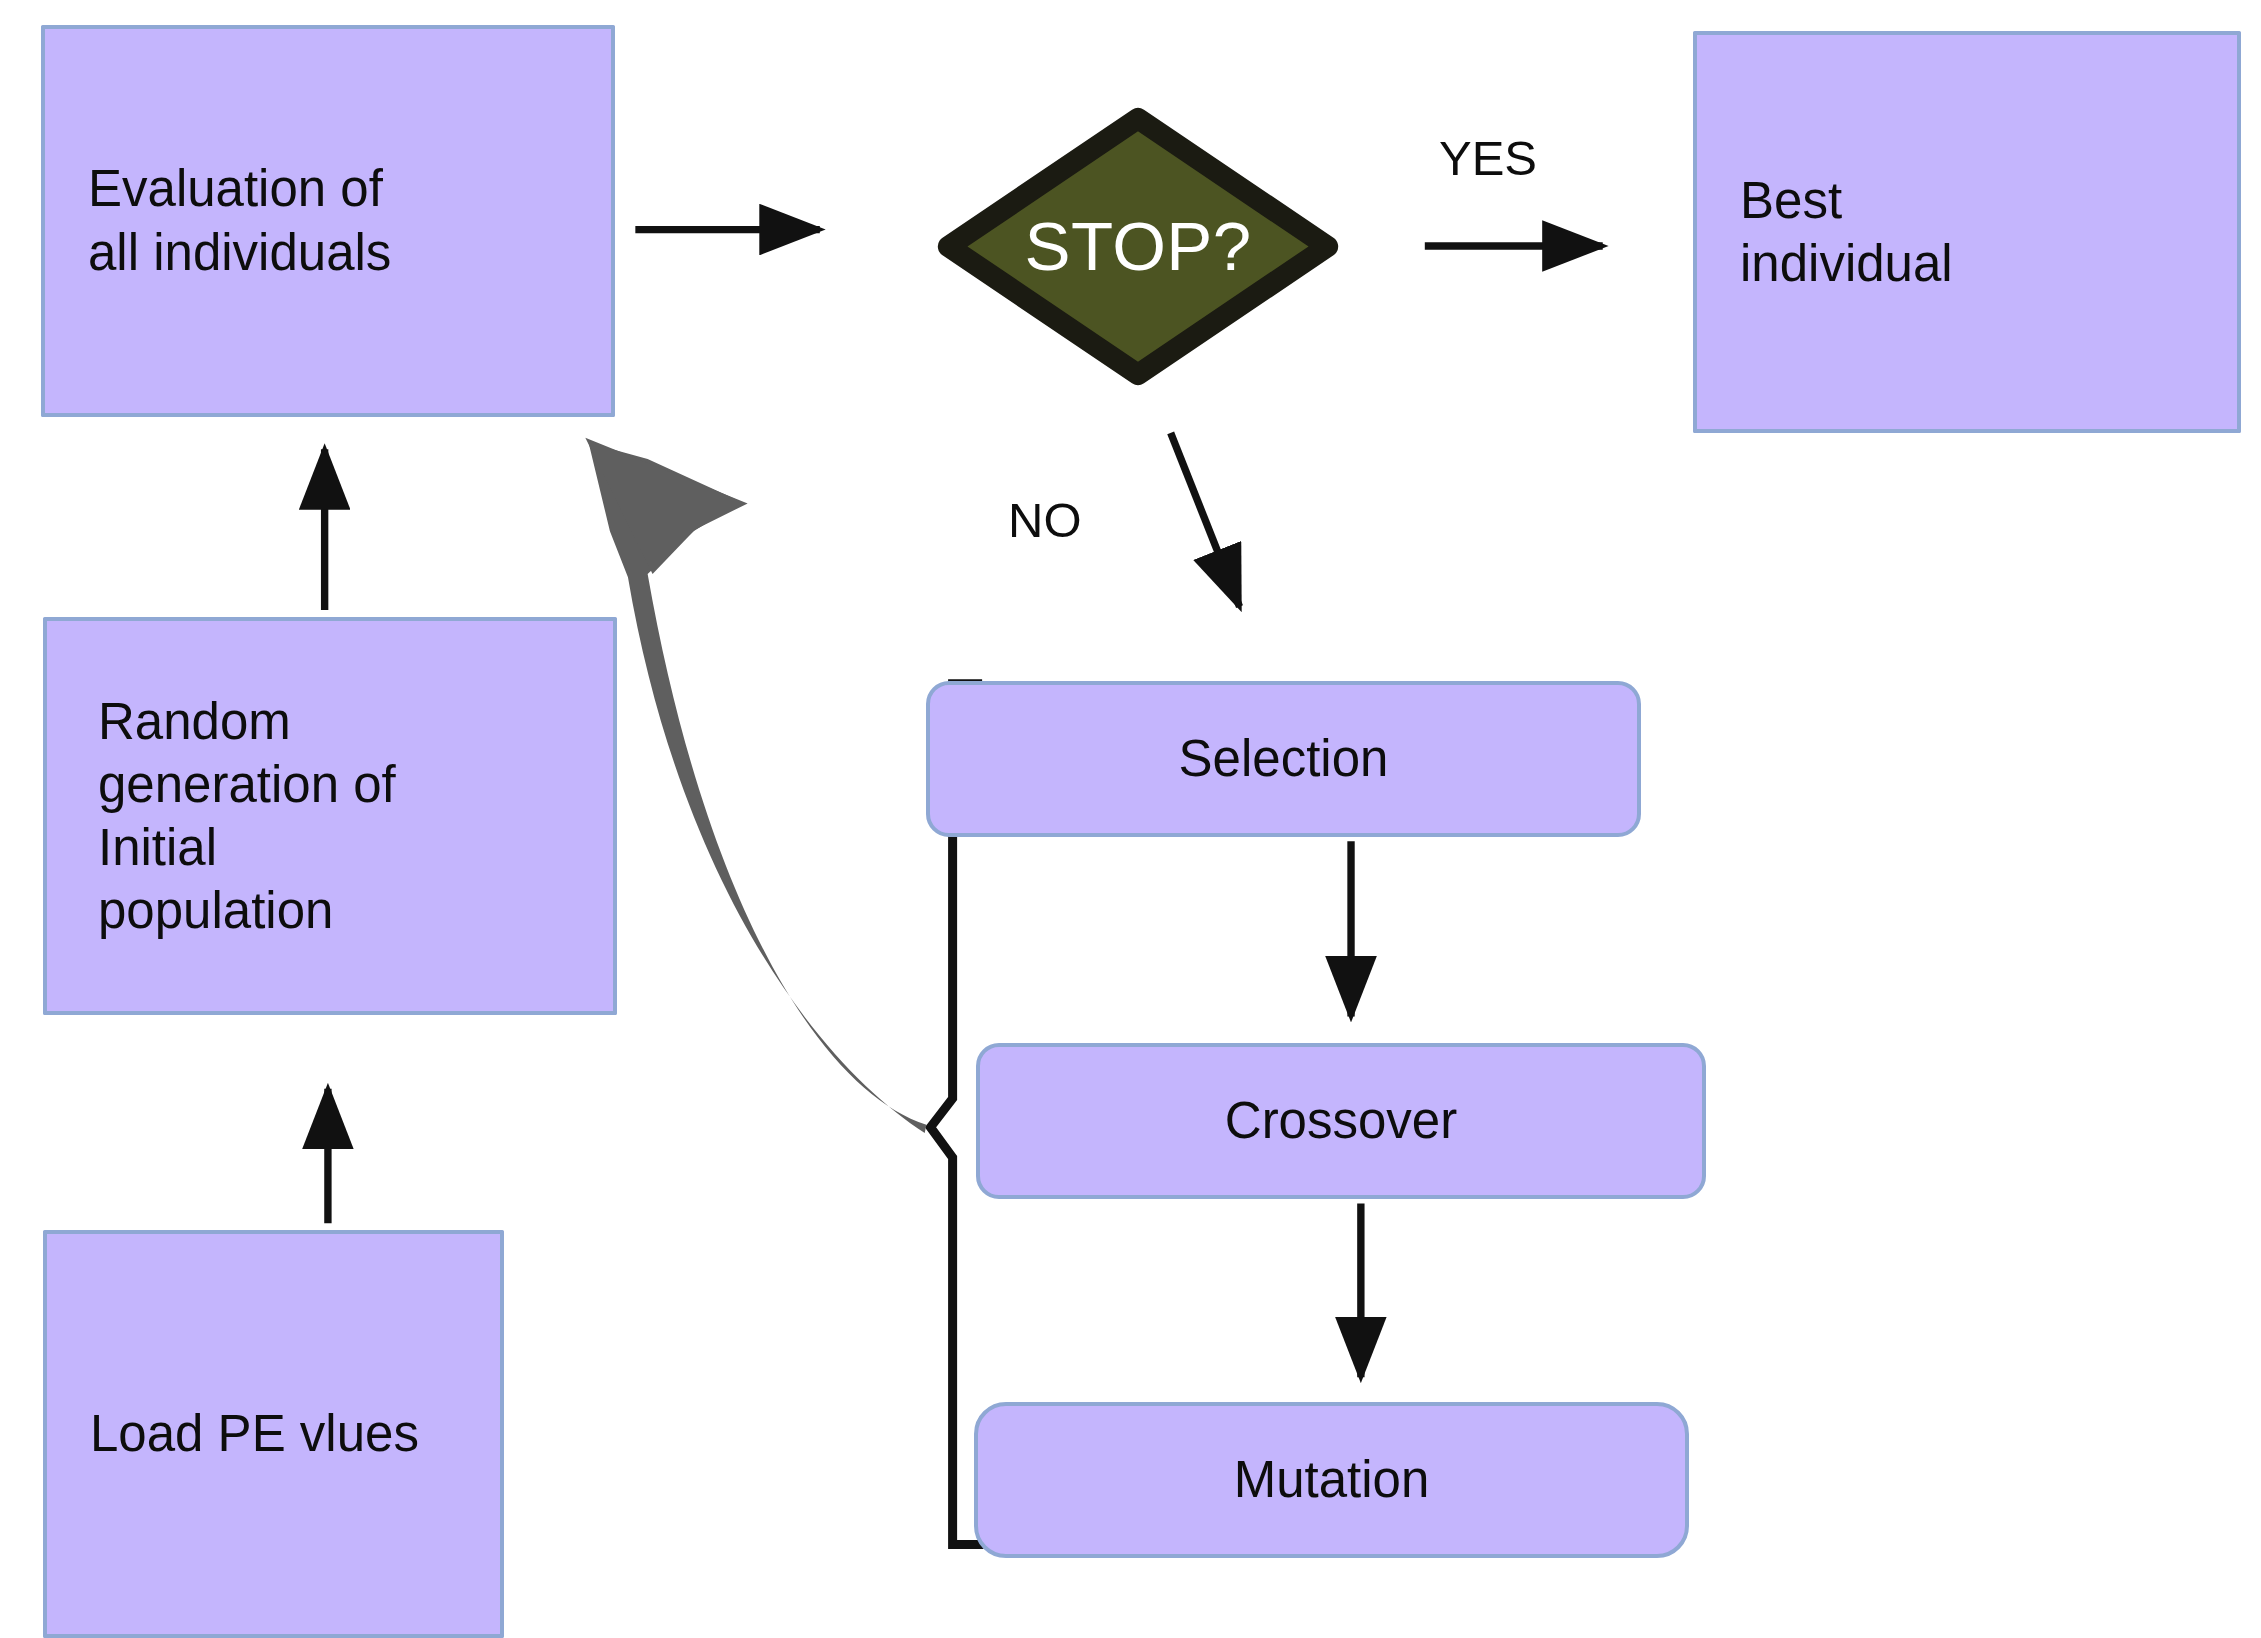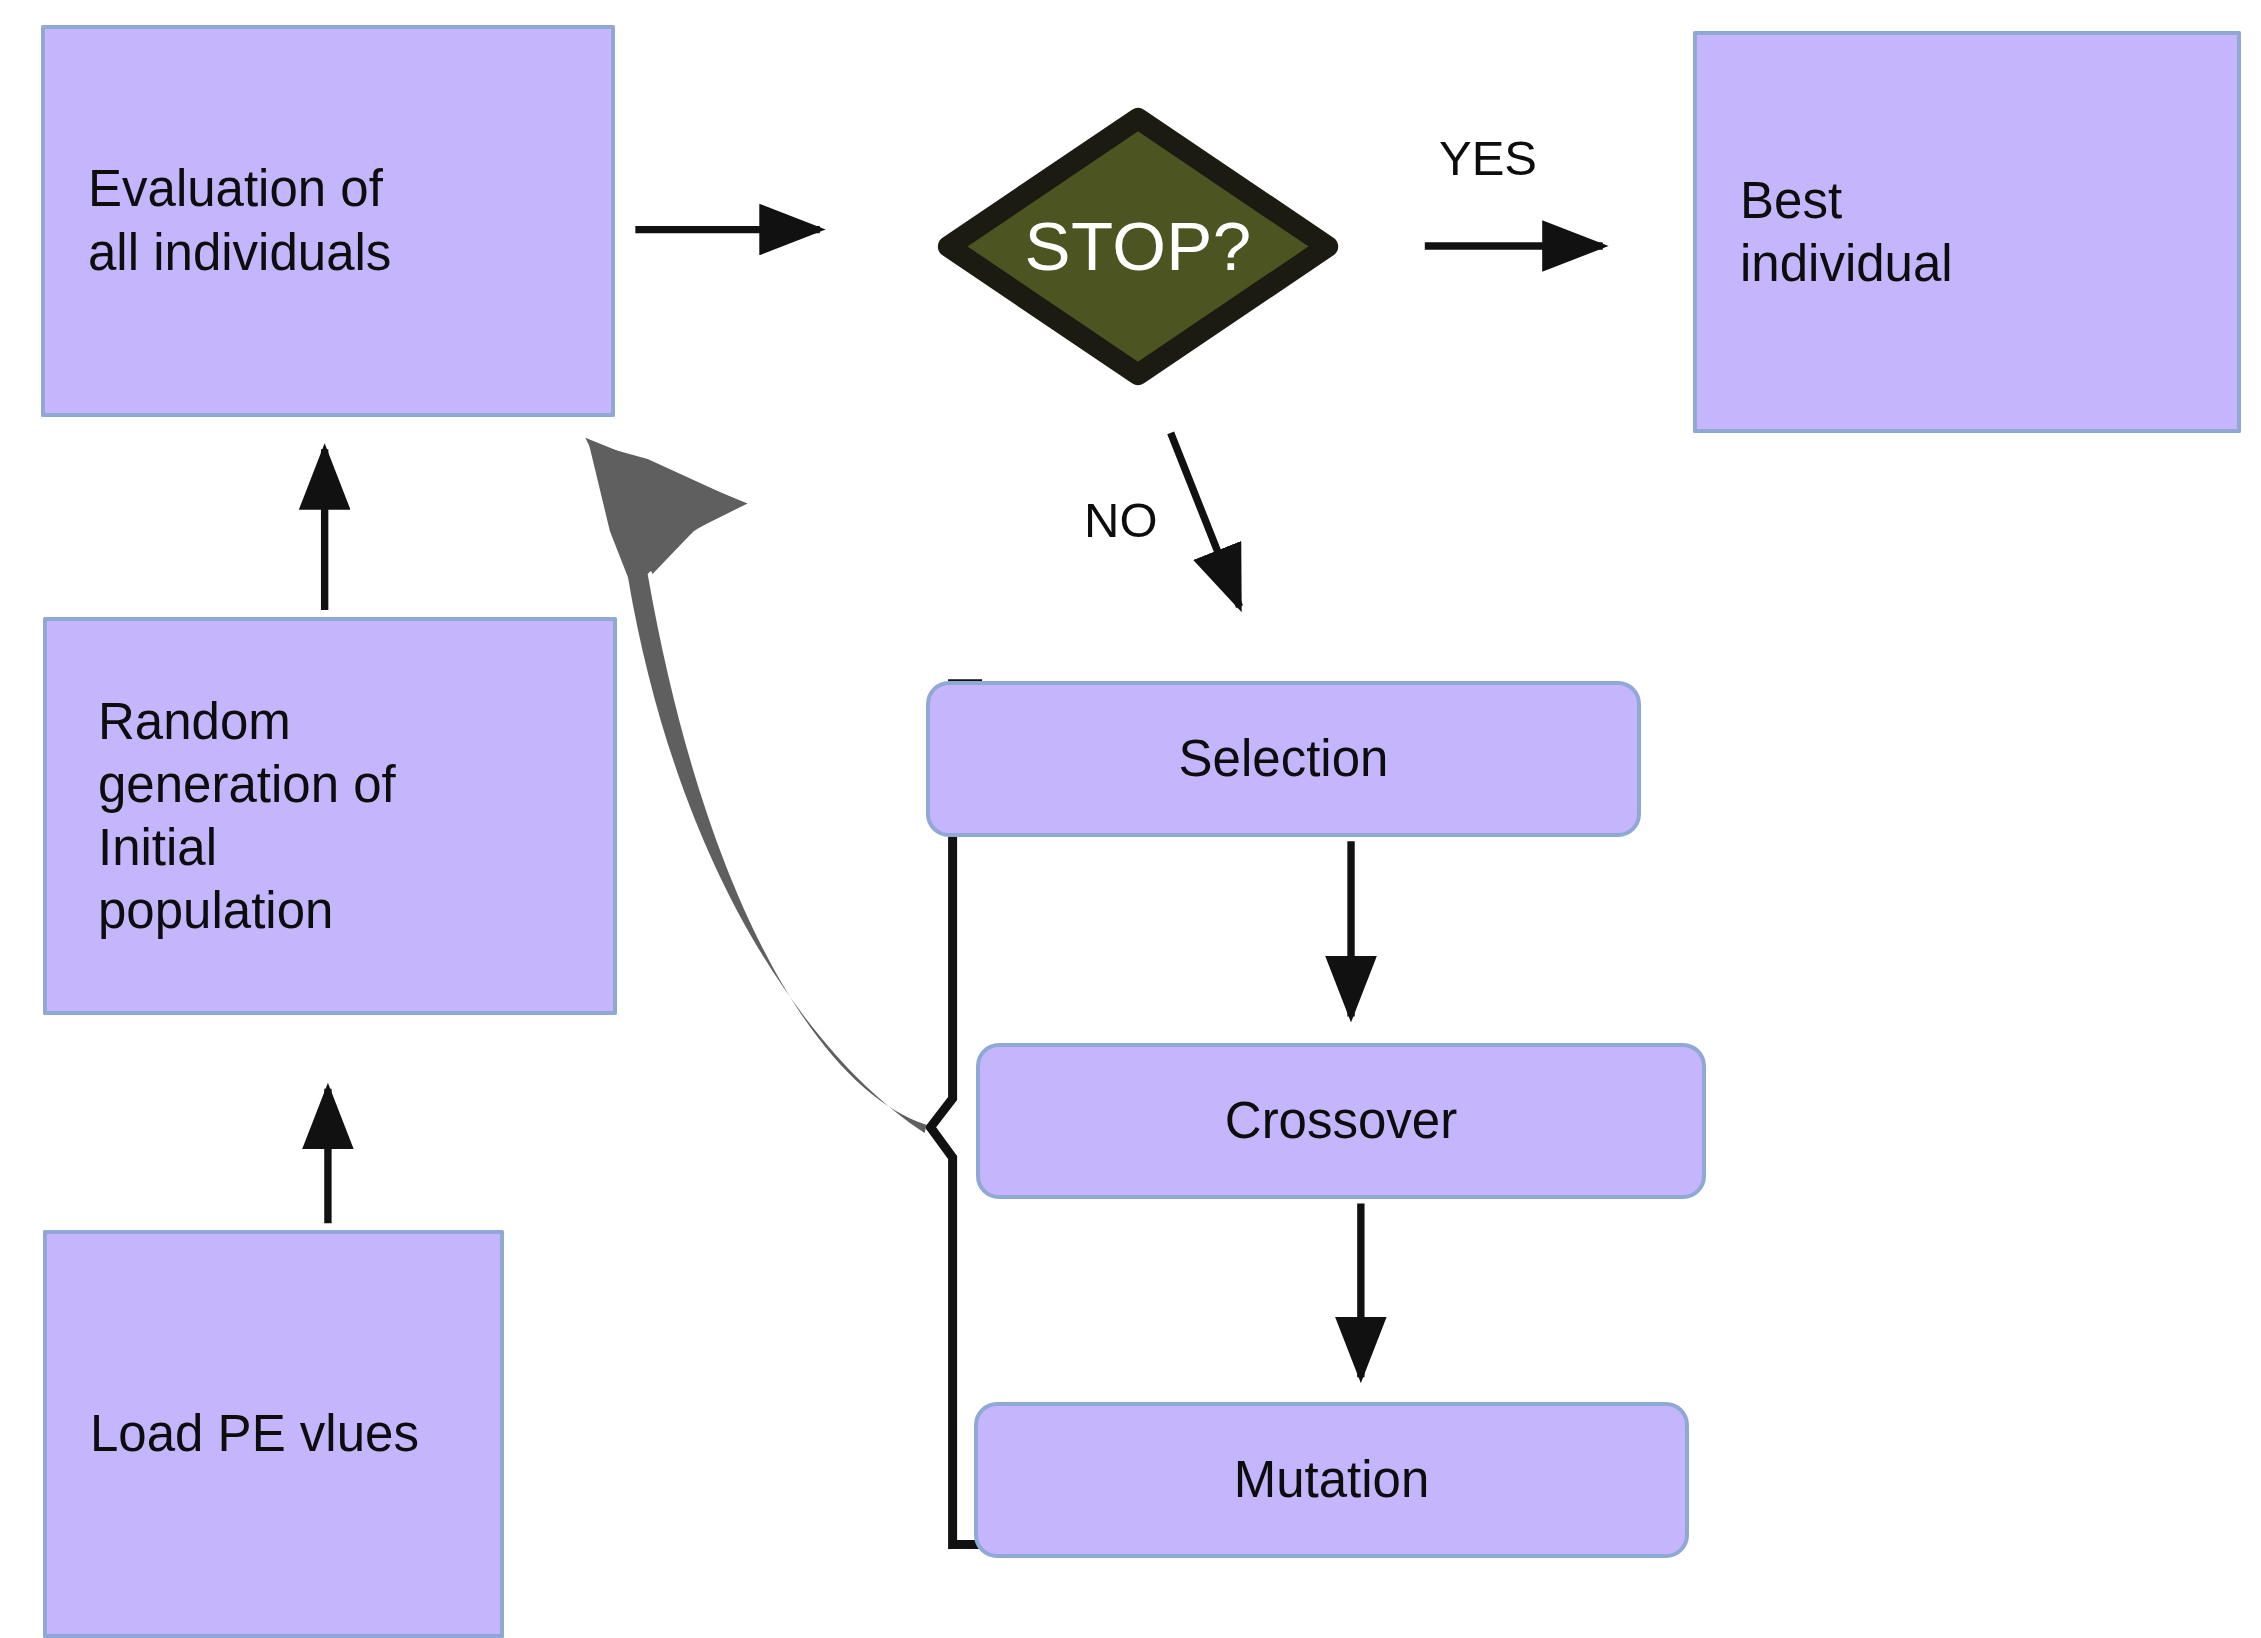--- a/index.html
+++ b/index.html
@@ -62,20 +62,21 @@
     font-size: 51px;
   }
   #node-crossover {
     left: 976px; top: 1043px; width: 730px; height: 156px;
     font-size: 51px;
     justify-content: flex-end;
   }
   #node-mutation {
     left: 974px; top: 1402px; width: 715px; height: 156px;
     font-size: 51px;
+    border-radius: 32px;
   }
 
   
   #node-stop {
     position: absolute;
     left: 937px; top: 107px;
     width: 402px; height: 279px;
   }
   #node-stop .diamond-text {
     position: absolute;
@@ -88,21 +89,21 @@
   }
 
   
   .edge-label {
     position: absolute;
     color: #0d0d0d;
     font-size: 49px;
     white-space: nowrap;
   }
   #label-yes { left: 1439px; top: 130px; }
-  #label-no  { left: 1084px; top: 492px; }
+  #label-no  { left: 1008px; top: 492px; }
 
   svg.overlay {
     position: absolute;
     left: 0; top: 0;
     width: 2261px; height: 1638px;
     pointer-events: none;
   }
 </style>
 </head>
 <body>

